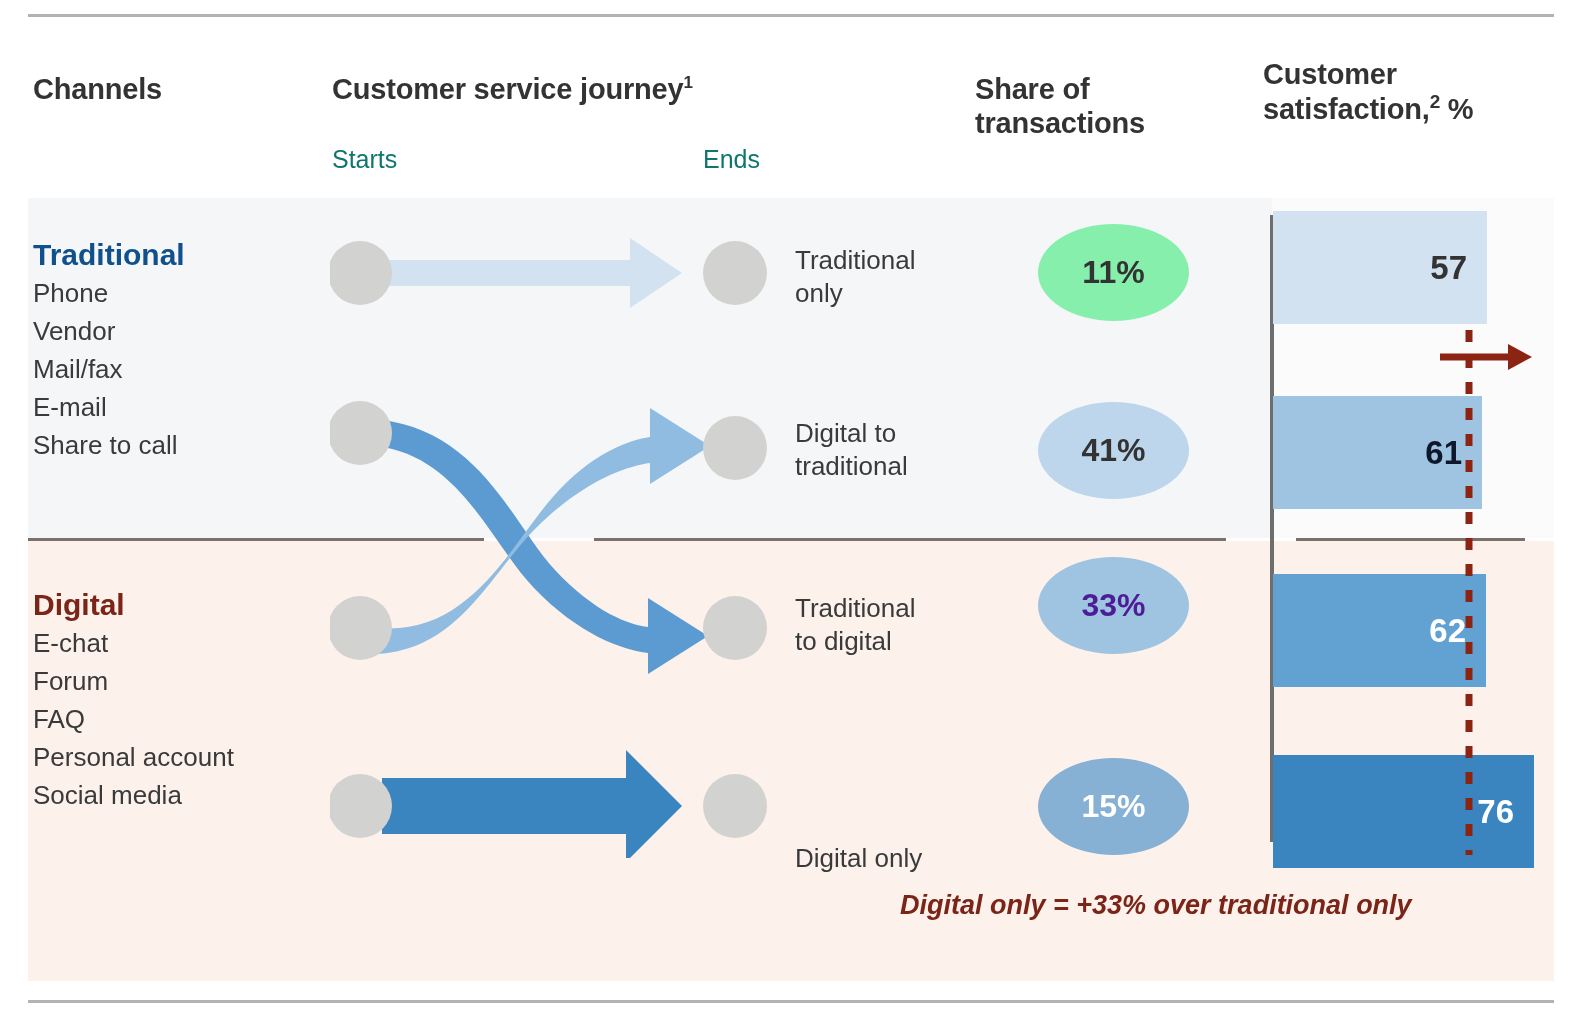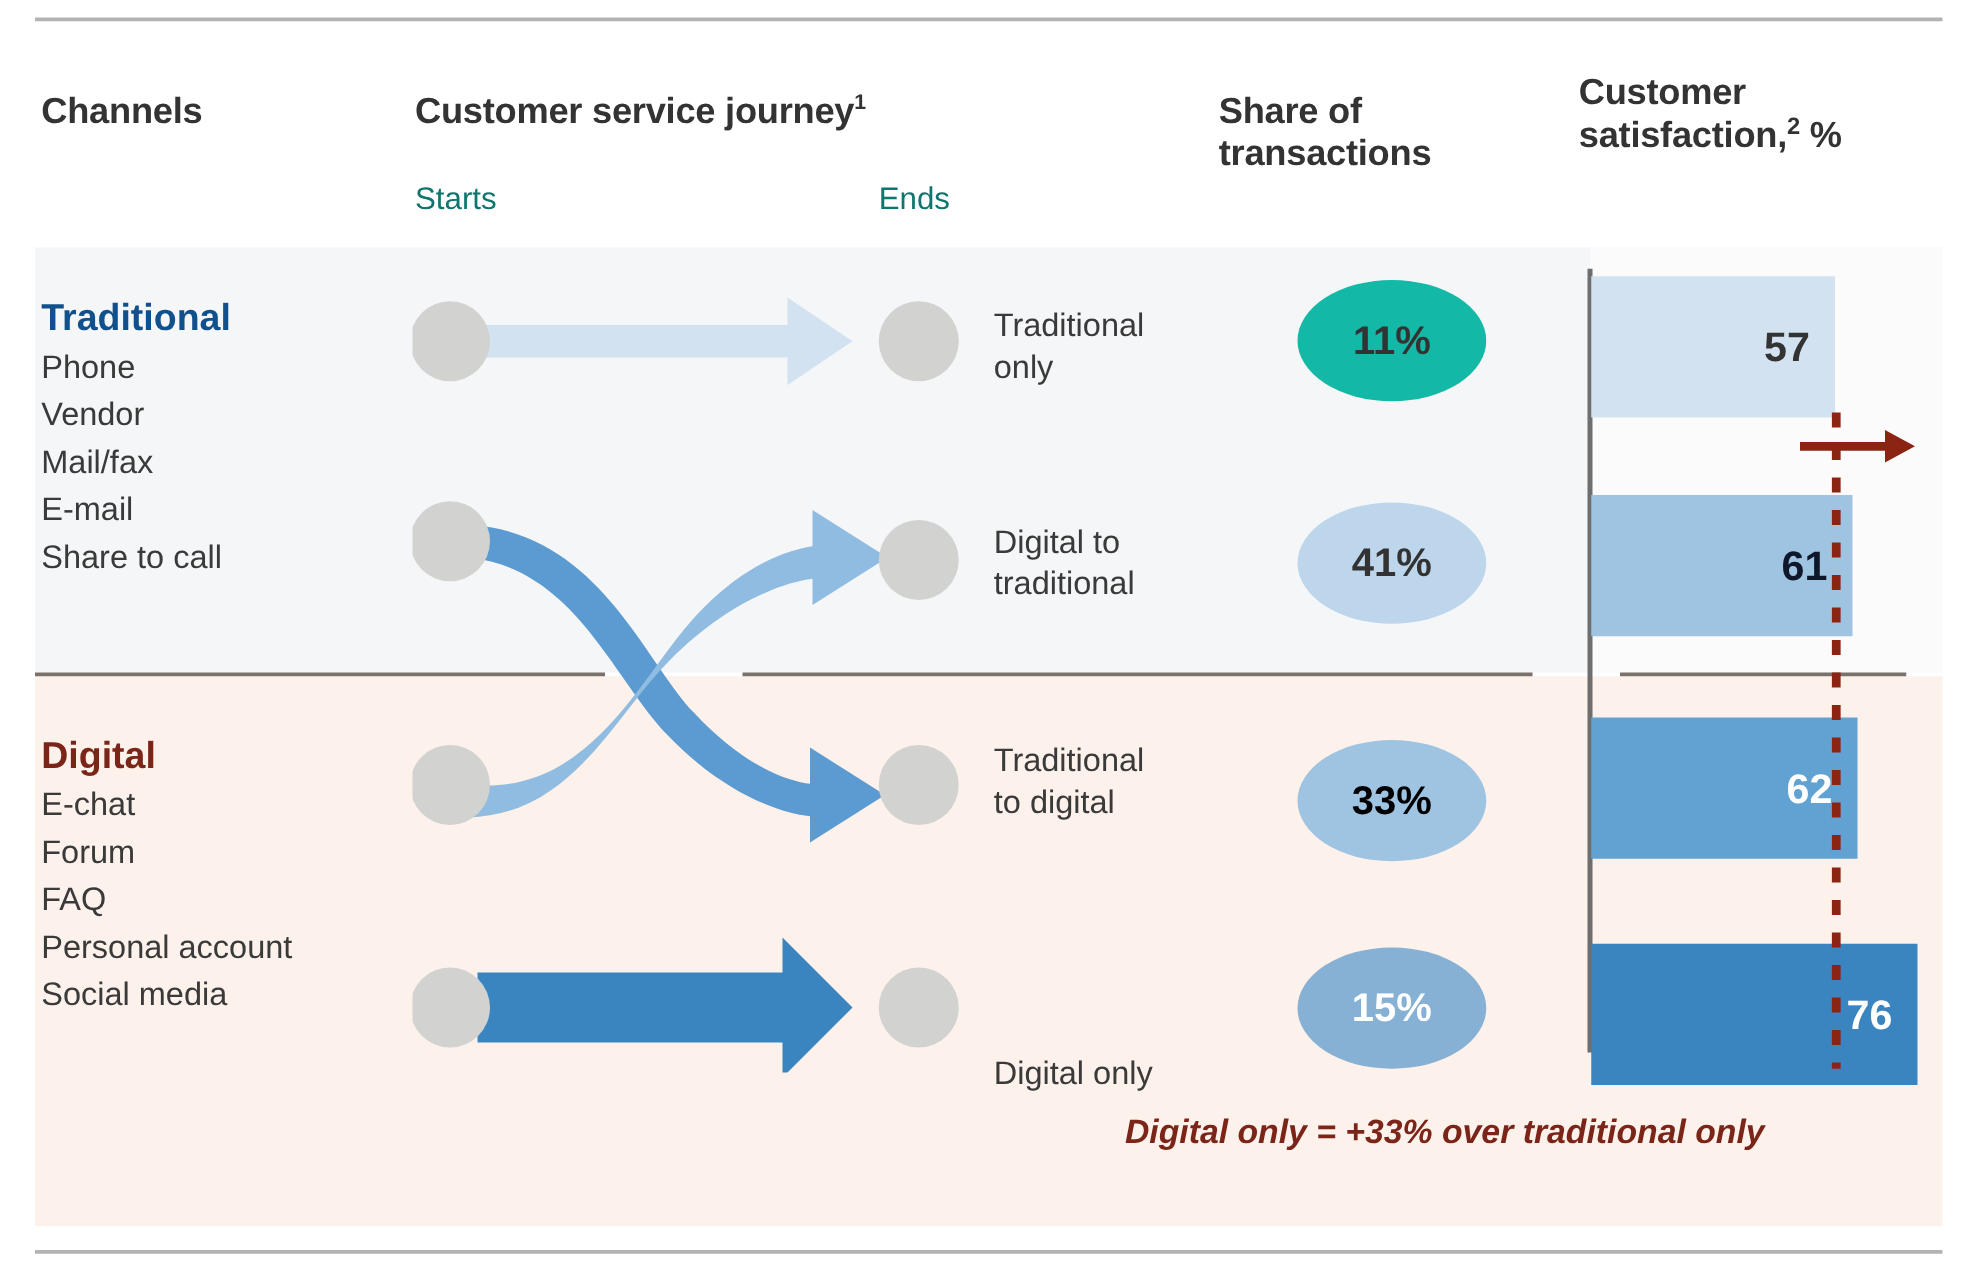--- a/index.html
+++ b/index.html
@@ -50,31 +50,31 @@
   .row-label{position:absolute;left:795px;font-size:26px;color:#3a3a3a;line-height:1.28;}
   #label-r1{top:244px;}
   #label-r2{top:417px;}
   #label-r3{top:592px;}
   #label-r4{top:818px;margin-top:24px;}
 
   
   .ellipse{position:absolute;left:1038px;width:151px;height:97px;border-radius:50%;
            display:flex;align-items:center;justify-content:center;
            font-size:32px;font-weight:bold;}
-  #ell-r1{top:224px;background:#14b8a6;color:#333;}
+  #ell-r1{top:224px;background:#86efac;color:#333;}
   #ell-r2{top:402px;background:#bdd6ec;color:#333;}
-  #ell-r3{top:592px;background:#9fc4e2;color:#000000;}
+  #ell-r3{top:557px;background:#9fc4e2;color:#4c1d95;}
   #ell-r4{top:758px;background:#86b0d4;color:#ffffff;}
 
   
   #bars-axis{position:absolute;left:1270px;top:215px;width:4px;height:627px;background:#6e6e6e;}
   .bar{position:absolute;left:1273px;height:113px;
        display:flex;align-items:center;justify-content:flex-end;
        font-size:33px;font-weight:bold;padding-right:20px;box-sizing:border-box;}
-  #bar-r1{top:221px;width:195px;background:#d2e2f1;color:#333;}
+  #bar-r1{top:211px;width:214px;background:#d2e2f1;color:#333;}
   #bar-r2{top:396px;width:209px;background:#9fc4e2;color:#0f172a;}
   #bar-r3{top:574px;width:213px;background:#62a2d3;color:#ffffff;}
   #bar-r4{top:755px;width:261px;background:#3a84c0;color:#ffffff;}
 
   #annot-svg{position:absolute;left:1440px;top:300px;}
 
   
   #callout{position:absolute;left:900px;top:890px;font-size:27px;font-weight:bold;
            font-style:italic;color:#7b2418;white-space:nowrap;}
 </style>

